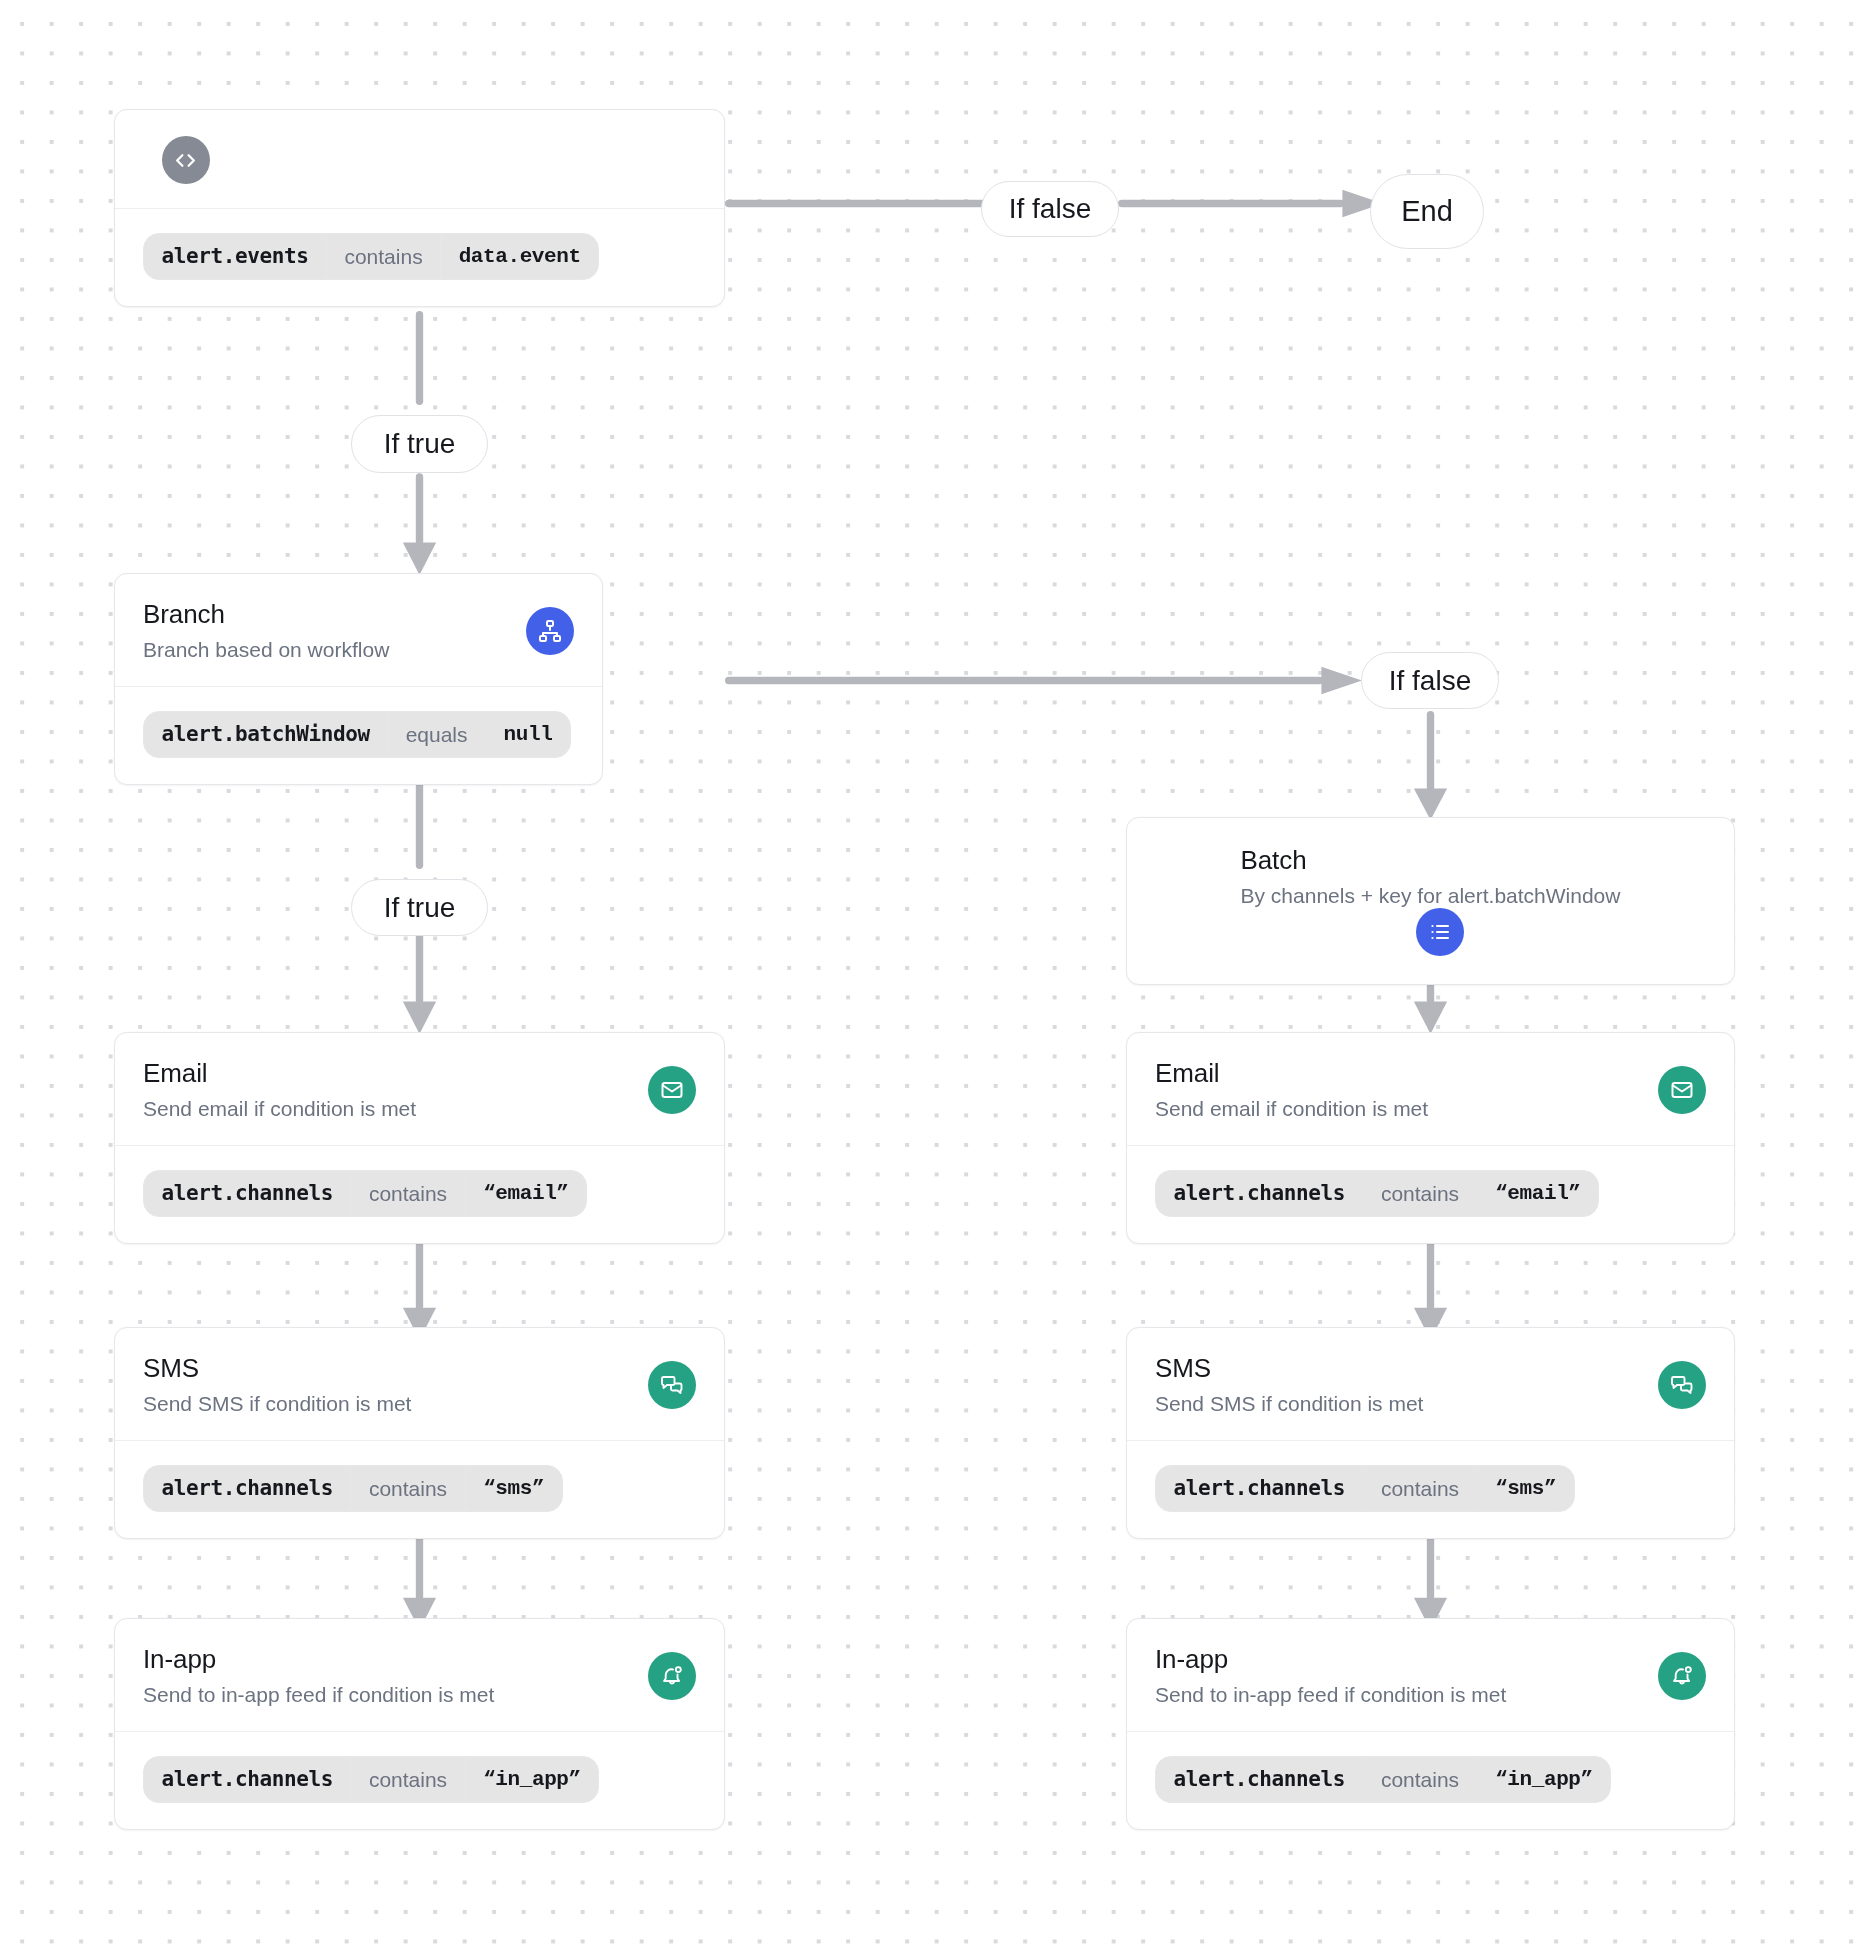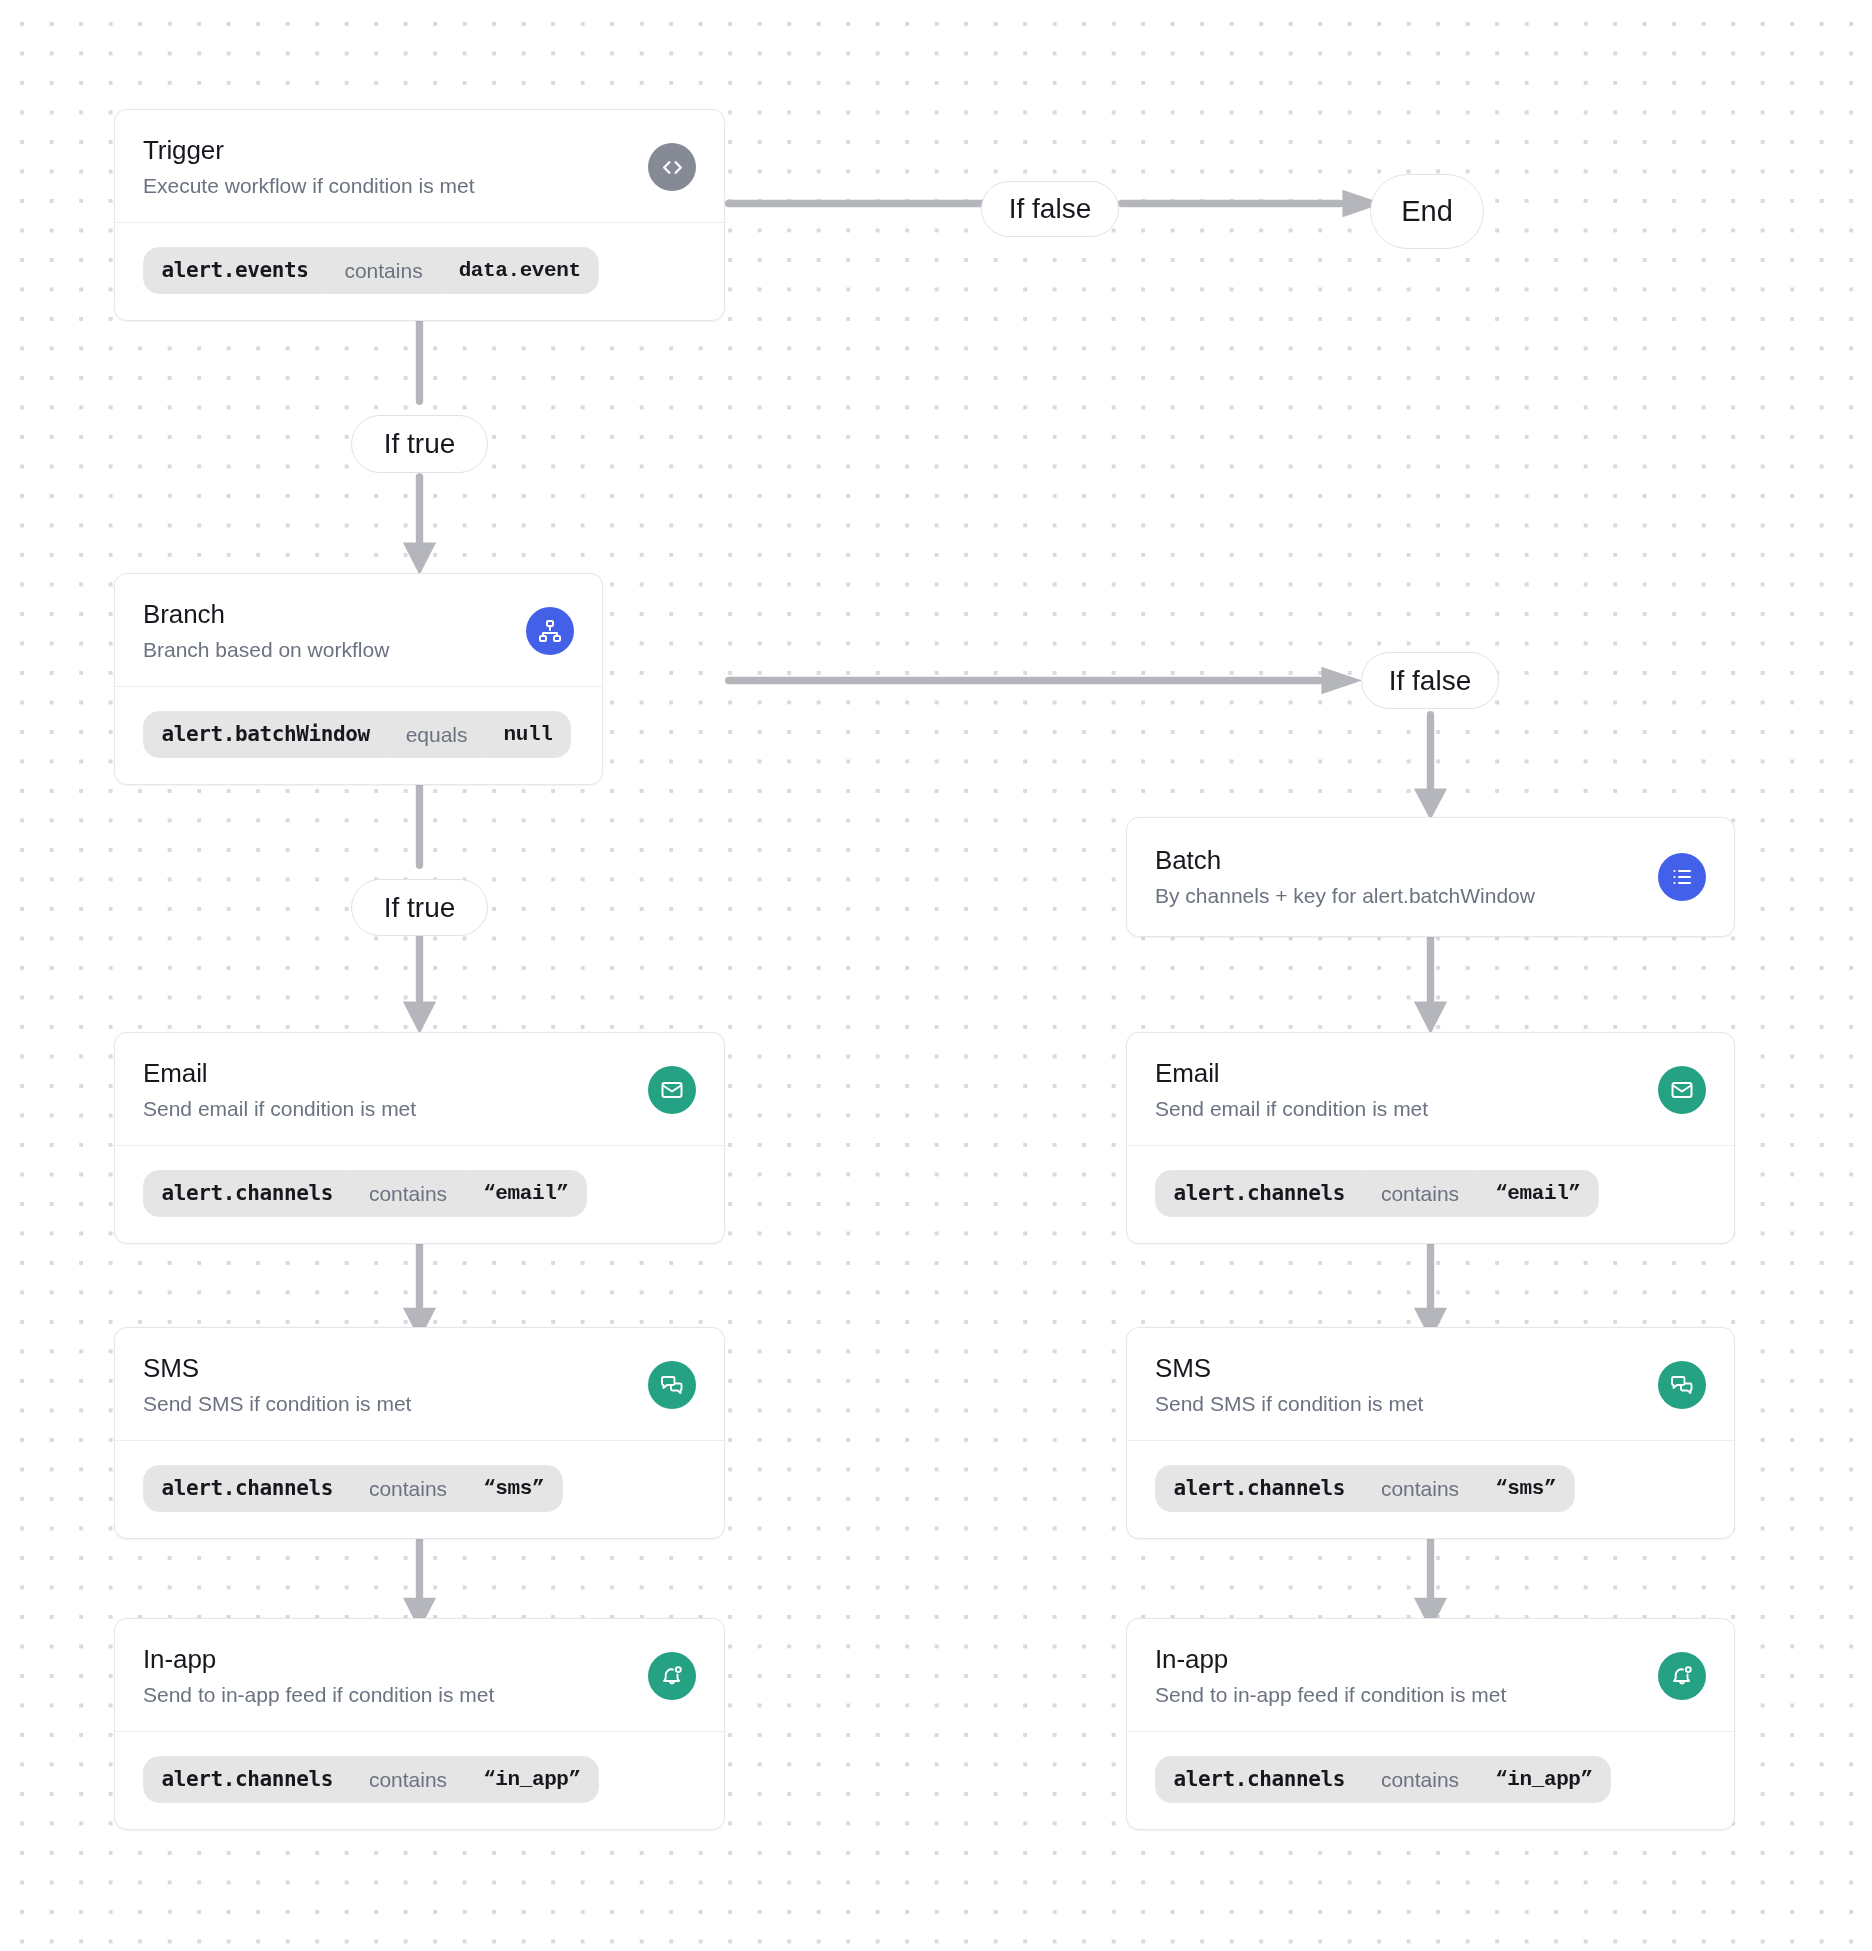--- a/index.html
+++ b/index.html
@@ -227,24 +227,20 @@
   <div class="pill" style="left:1361px; top:652px; width:138px; height:57px;">
     <span>If false</span>
   </div>
 
   <div class="pill" style="left:351px; top:879px; width:137px; height:57px;">
     <span>If true</span>
   </div>
 
   <div class="node" style="left:114px; top:109px; width:611px;">
     <div class="node-head">
-      <div class="node-head-text">
-        <div class="node-title">Trigger</div>
-        <div class="node-desc">Execute workflow if condition is met</div>
-      </div>
       <div class="node-icon" style="background:#868a95;">
         <svg width="25" height="25" viewBox="0 0 24 24" fill="none" stroke="#ffffff" stroke-width="2.2" stroke-linecap="round" stroke-linejoin="round">
           <polyline points="9 7 4 12 9 17"></polyline>
             <polyline points="15 7 20 12 15 17"></polyline>
         </svg>
       </div>
     </div>
     <div class="node-body">
       <div class="cond">
         <span class="c-field">alert.events</span>
@@ -272,21 +268,21 @@
     <div class="node-body">
       <div class="cond">
         <span class="c-field">alert.batchWindow</span>
         <span class="c-op">equals</span>
         <span class="c-val">null</span>
       </div>
     </div>
   </div>
 
   <div class="node" style="left:1126px; top:817px; width:609px;">
-    <div class="node-head" style="padding:28px 28px 28px 28px;">
+    <div class="node-head" style="padding:28px 28px 28px 28px;flex-direction:column;">
       <div class="node-head-text">
         <div class="node-title">Batch</div>
         <div class="node-desc">By channels + key for alert.batchWindow</div>
       </div>
       <div class="node-icon" style="background:#4361e8;">
         <svg width="24" height="24" viewBox="0 0 24 24" fill="none" stroke="#ffffff" stroke-width="2" stroke-linecap="round">
           <line x1="9" y1="6" x2="20" y2="6"></line>
           <line x1="9" y1="12" x2="20" y2="12"></line>
           <line x1="9" y1="18" x2="20" y2="18"></line>
           <circle cx="4.5" cy="6" r="1.1" fill="#ffffff" stroke="none"></circle>

